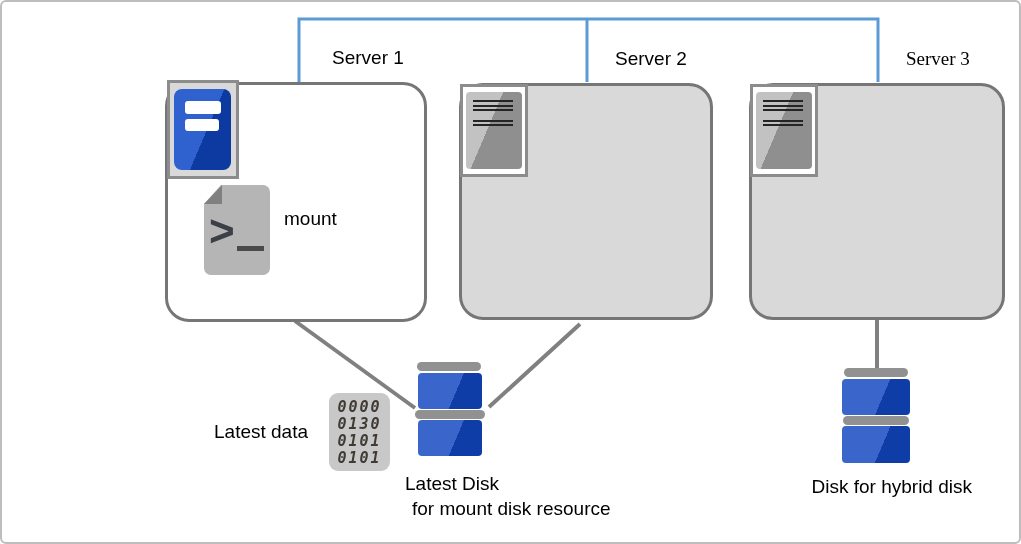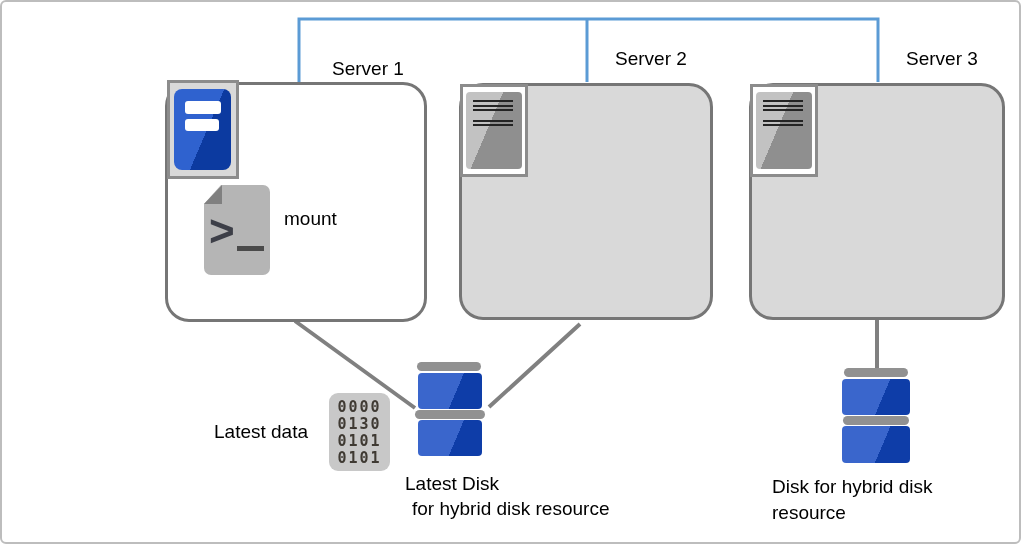--- a/index.html
+++ b/index.html
@@ -24,23 +24,23 @@
     border:3px solid var(--box_border,#767676);
     border-radius:24px;
   }
   #box-server1{left:163px;top:80px;width:262px;height:240px;background:#ffffff;}
   #box-server2{left:457px;top:81px;width:254px;height:237px;background:var(--box_fill_gray,#d9d9d9);}
   #box-server3{left:747px;top:81px;width:256px;height:237px;background:var(--box_fill_gray,#d9d9d9);}
 
   .server-label{
     position:absolute;z-index:4;font-size:19px;line-height:20px;white-space:nowrap;
   }
-  #label-server1{left:330px;top:57px;}
+  #label-server1{left:330px;top:46px;}
   #label-server2{left:613px;top:47px;}
-  #label-server3{left:904px;top:47px;}
+  #label-server3{left:904px;top:47px;font-family:Liberation Serif, serif;}
 
   .icon-frame{
     position:absolute;z-index:3;box-sizing:border-box;
     border:3px solid var(--icon_frame_border,#8c8c8c);
   }
   #frame-server1{left:165px;top:78px;width:72px;height:99px;background:var(--box_fill_gray,#d9d9d9);}
   #frame-server2{left:458px;top:82px;width:68px;height:93px;background:#ffffff;}
   #frame-server3{left:748px;top:82px;width:68px;height:93px;background:#ffffff;}
 
   .blue-tower{
@@ -108,28 +108,28 @@
 
   
   #binary-icon{
     left:327px;top:391px;width:61px;height:78px;z-index:3;
     background:var(--binary_fill,#c8c8c8);border-radius:9px;
     box-sizing:border-box;padding-top:6px;text-align:center;
   }
   .binary-row{
     font-family:"DejaVu Sans Mono", monospace;
     font-weight:bold;font-size:15px;line-height:17px;
-    letter-spacing:2px;color:#3f3a33;
+    letter-spacing:2px;color:#3f3a33;font-style:italic;
   }
 
   .caption{position:absolute;z-index:4;font-size:19px;line-height:20px;white-space:nowrap;}
   #latest-data-label{left:212px;top:420px;}
   #shared-disk-line1{left:403px;top:472px;}
   #shared-disk-line2{left:410px;top:497px;}
-  #hybrid-disk-label{left:770px;top:472px;width:200px;text-align:left;line-height:26px;white-space:normal;}
+  #hybrid-disk-label{left:770px;top:472px;width:200px;text-align:right;line-height:26px;white-space:normal;}
 </style>
 </head>
 <body>
 
 <div id="canvas">
 
   <svg class="lines" width="1021" height="544">
     <path class="blue-line" d="M297 80 L297 17 L876 17 L876 80 M585 18 L585 80"></path>
     <path class="gray-line" d="M293 319 L413 406 M578 322 L487 405 M875 318 L875 367"></path>
   </svg>
@@ -179,19 +179,18 @@
 
   <div class="abs" id="binary-icon">
     <div class="binary-row">0000</div>
     <div class="binary-row">0130</div>
     <div class="binary-row">0101</div>
     <div class="binary-row">0101</div>
   </div>
   <div class="caption" id="latest-data-label">Latest data</div>
 
   <div class="caption" id="shared-disk-line1">Latest Disk</div>
-  <div class="caption" id="shared-disk-line2">for hybrid disk resource</div>
+  <div class="caption" id="shared-disk-line2">for mount disk resource</div>
   <div class="caption" id="hybrid-disk-label">
     <div>Disk for hybrid disk</div>
-    <div>resource</div>
   </div>
 
 </div>
 
 </body></html>

